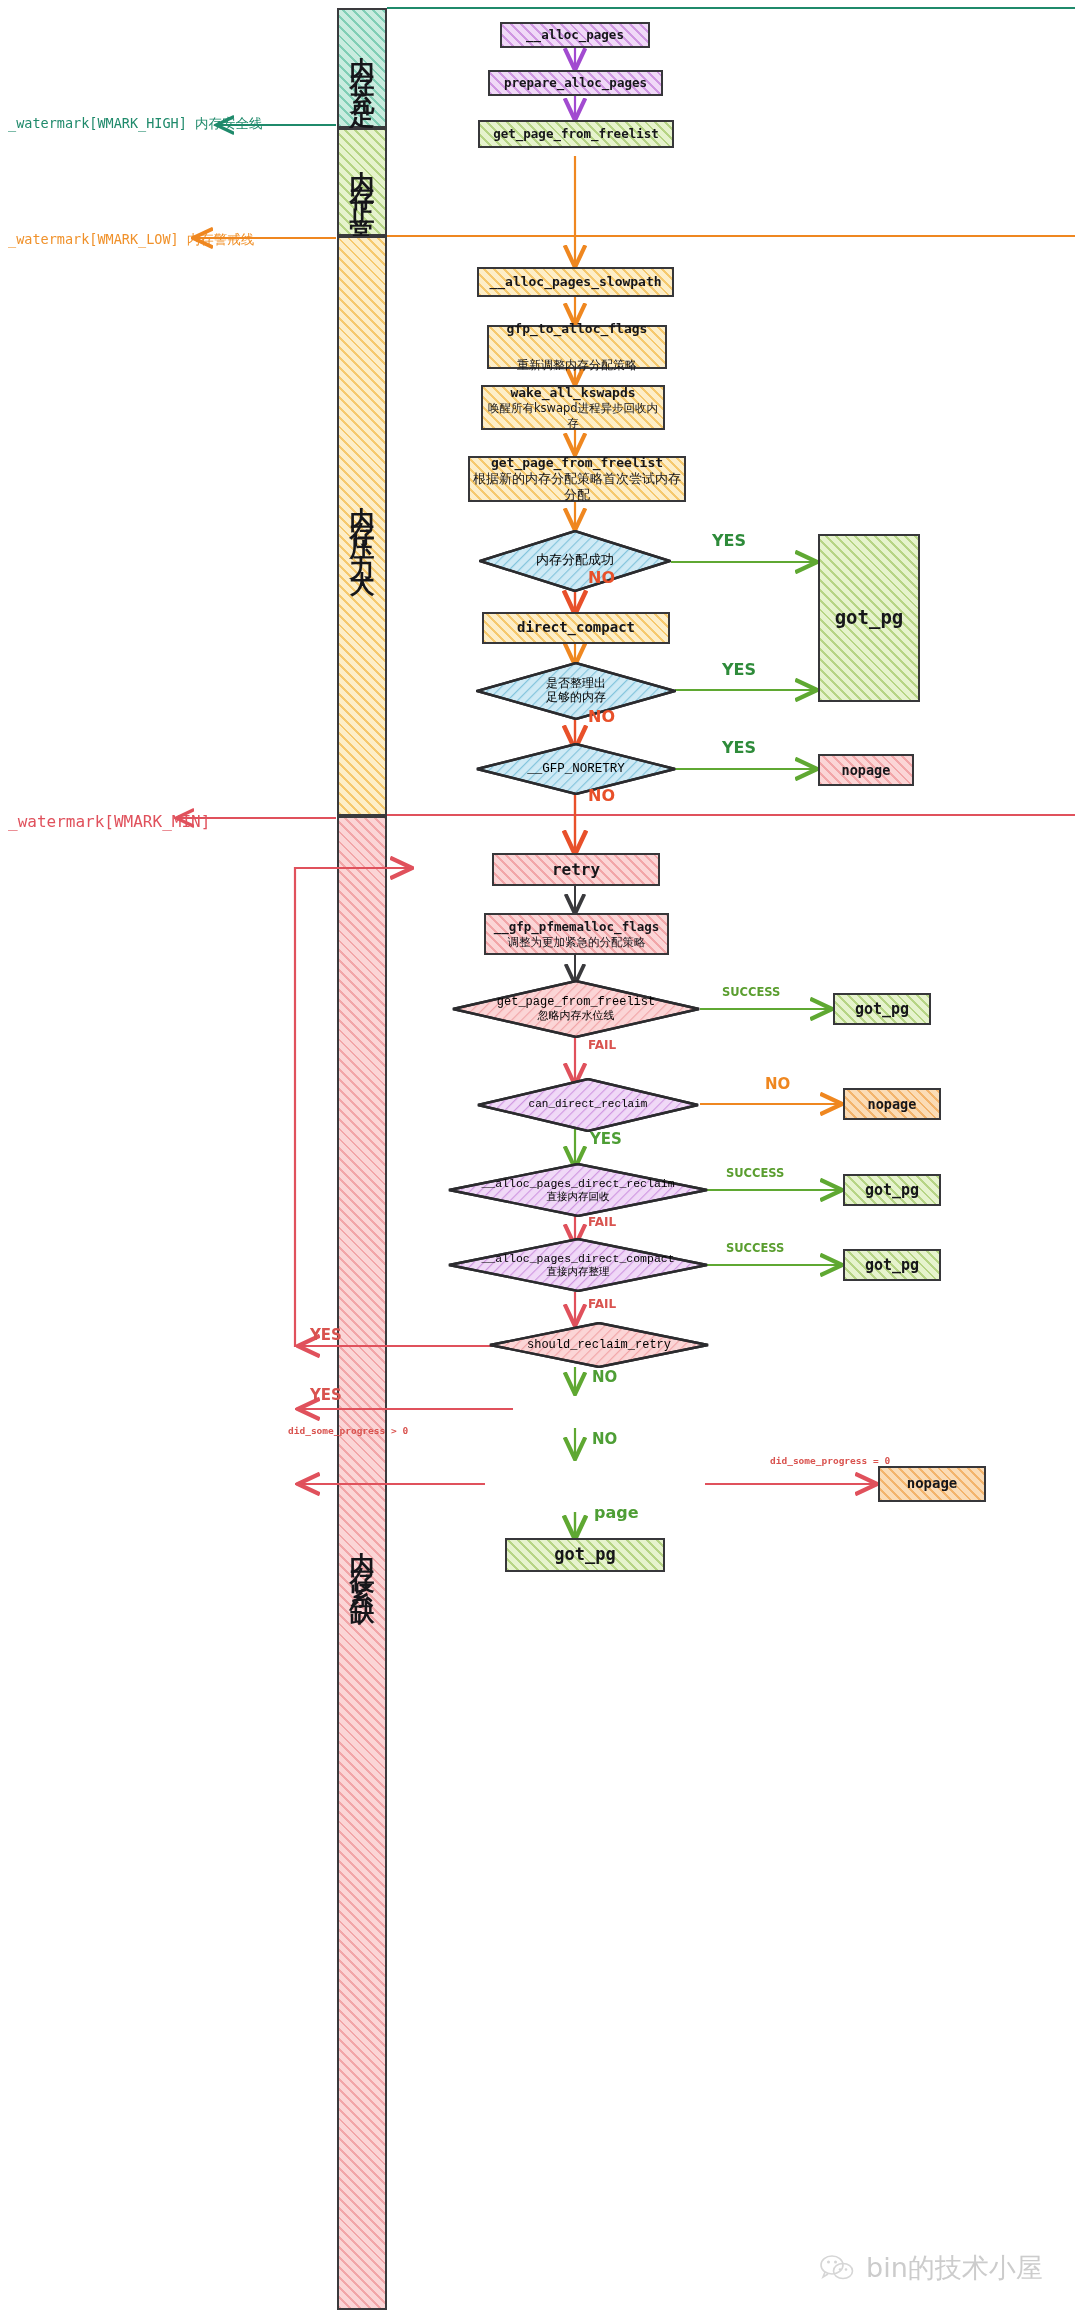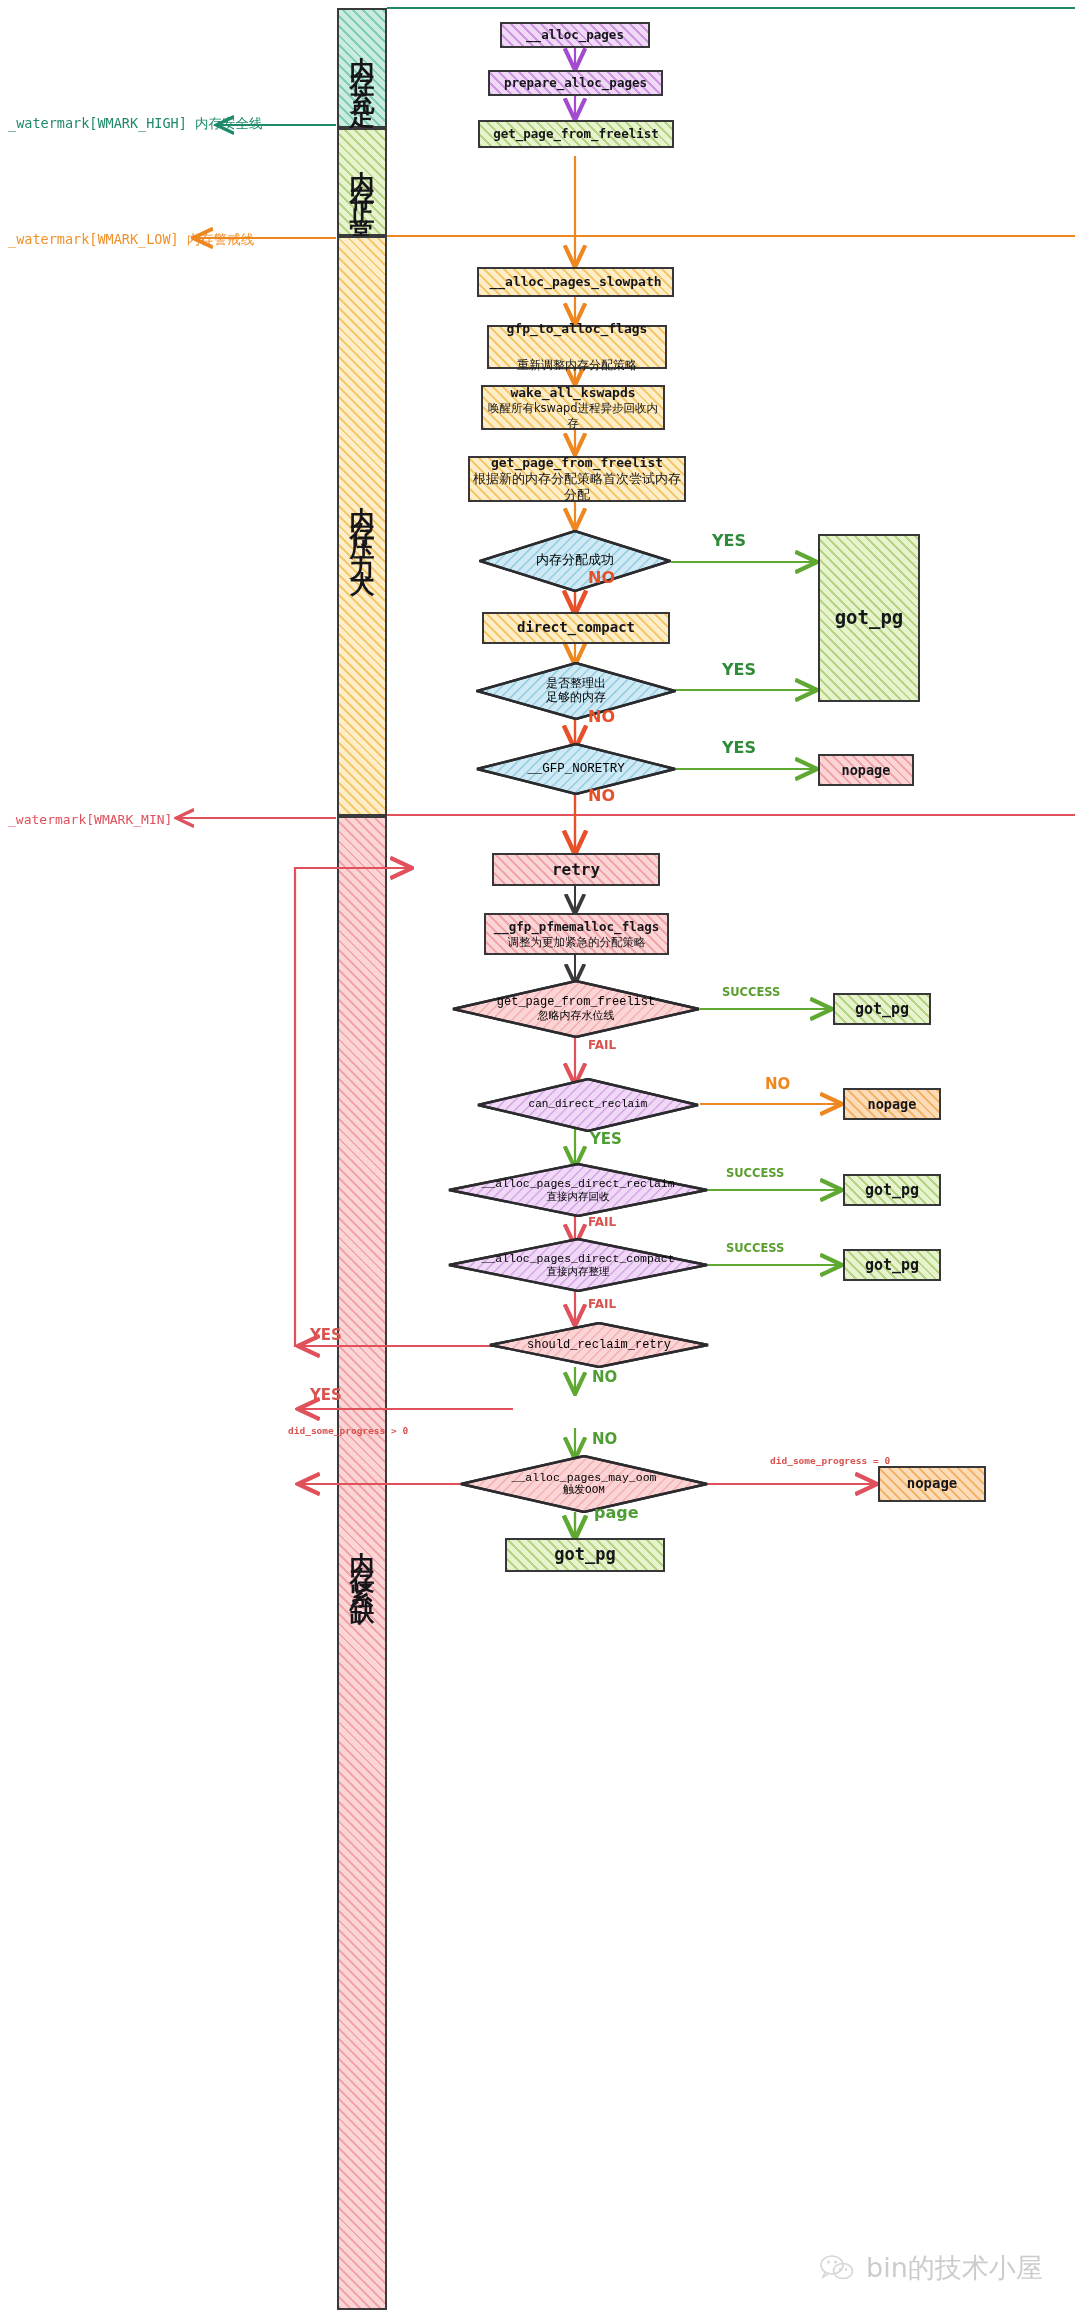--- a/index.html
+++ b/index.html
@@ -65,21 +65,21 @@
   </div>
   <div class="band f-orange" style="left:337px;top:236px;width:50px;height:580px;">
     <span class="vtext">内存压力大</span>
   </div>
   <div class="band f-pinkred" style="left:337px;top:816px;width:50px;height:1494px;">
     <span class="vtext">内存紧缺</span>
   </div>
 
   <div class="wm" style="left:8px;top:115px;font-size:13.5px;color:#1f8a6b;">_watermark[WMARK_HIGH] 内存安全线</div>
   <div class="wm" style="left:8px;top:231px;font-size:13.5px;color:#f0912a;">_watermark[WMARK_LOW] 内存警戒线</div>
-  <div class="wm" style="left:8px;top:812px;font-size:13px;color:#e0515c;">_watermark[WMARK_MIN]</div>
+  <div class="wm" style="left:8px;top:812px;font-size:16px;color:#e0515c;">_watermark[WMARK_MIN]</div>
 
   <svg class="overlay" viewBox="0 0 1080 2318">
     <defs>
       <marker id="ah-purple" markerWidth="11" markerHeight="11" refX="9" refY="5.5" orient="auto">
         <path d="M0,0.8 L10,5.5 L0,10.2" fill="none" stroke="#a24bd0" stroke-width="1.9"></path>
       </marker>
       <marker id="ah-orange" markerWidth="11" markerHeight="11" refX="9" refY="5.5" orient="auto">
         <path d="M0,0.8 L10,5.5 L0,10.2" fill="none" stroke="#ef8720" stroke-width="1.9"></path>
       </marker>
       <marker id="ah-red" markerWidth="11" markerHeight="11" refX="9" refY="5.5" orient="auto">
@@ -363,36 +363,20 @@
       <polygon points="110,1 219,23 110,45 1,23" fill="#fbd5d6" stroke="#2b2b2e" stroke-width="2.4"></polygon>
     <polygon points="110,1 219,23 110,45 1,23" fill="url(#hatch7)" stroke="none" stroke-width="2.4"></polygon>
         <polygon points="110,1 219,23 110,45 1,23" fill="none" stroke="#2b2b2e" stroke-width="2.4"></polygon>
       </svg>
     <div class="lbl">
         <span class="t1" style="font-size:12px;">should_reclaim_retry</span>
       </div>
   </div>
 
 
-  <div class="dia" style="left:460px;top:1455px;width:248px;height:58px;">
-    <svg class="shape" viewBox="0 0 248 58" preserveAspectRatio="none">
-        <defs>
-          <pattern id="hatch9" width="7" height="7" patternUnits="userSpaceOnUse" patternTransform="rotate(45)">
-            <line x1="0" y1="0" x2="0" y2="7" stroke="rgba(228,95,100,.40)" stroke-width="2.4"></line>
-          </pattern>
-        </defs>
-      <polygon points="124,1 247,29 124,57 1,29" fill="#fbd5d6" stroke="#2b2b2e" stroke-width="2.4"></polygon>
-    <polygon points="124,1 247,29 124,57 1,29" fill="url(#hatch9)" stroke="none" stroke-width="2.4"></polygon>
-        <polygon points="124,1 247,29 124,57 1,29" fill="none" stroke="#2b2b2e" stroke-width="2.4"></polygon>
-      </svg>
-    <div class="lbl">
-      <span class="t1" style="font-size:11.5px;">__alloc_pages_may_oom</span>
-      <span class="t2" style="font-size:11px;">触发OOM</span>
-    </div>
-  </div>
 
   <div class="node f-orange2" style="left:878px;top:1466px;width:108px;height:36px;">
     <span class="t1" style="font-size:14px;">nopage</span>
   </div>
 
   <div class="node f-green" style="left:505px;top:1538px;width:160px;height:34px;">
     <span class="t1" style="font-size:17px;">got_pg</span>
   </div>
 
   <div class="elbl" style="left:712px;top:531px;font-size:16px;color:#2e8b3a;">YES</div>

